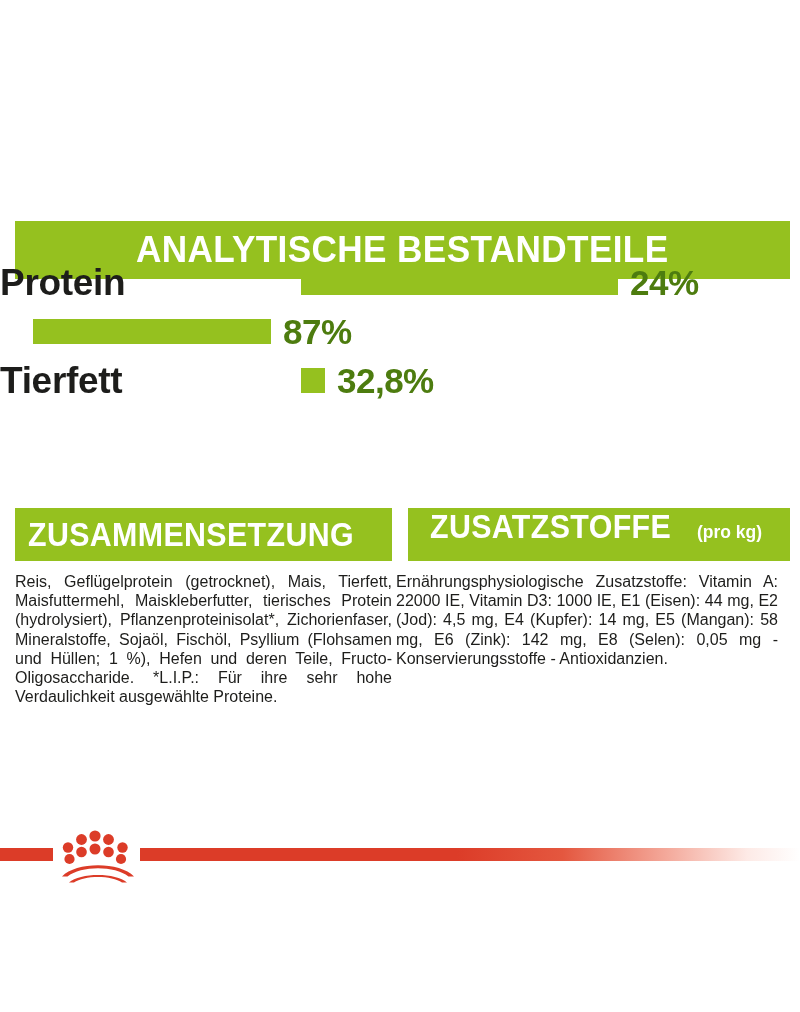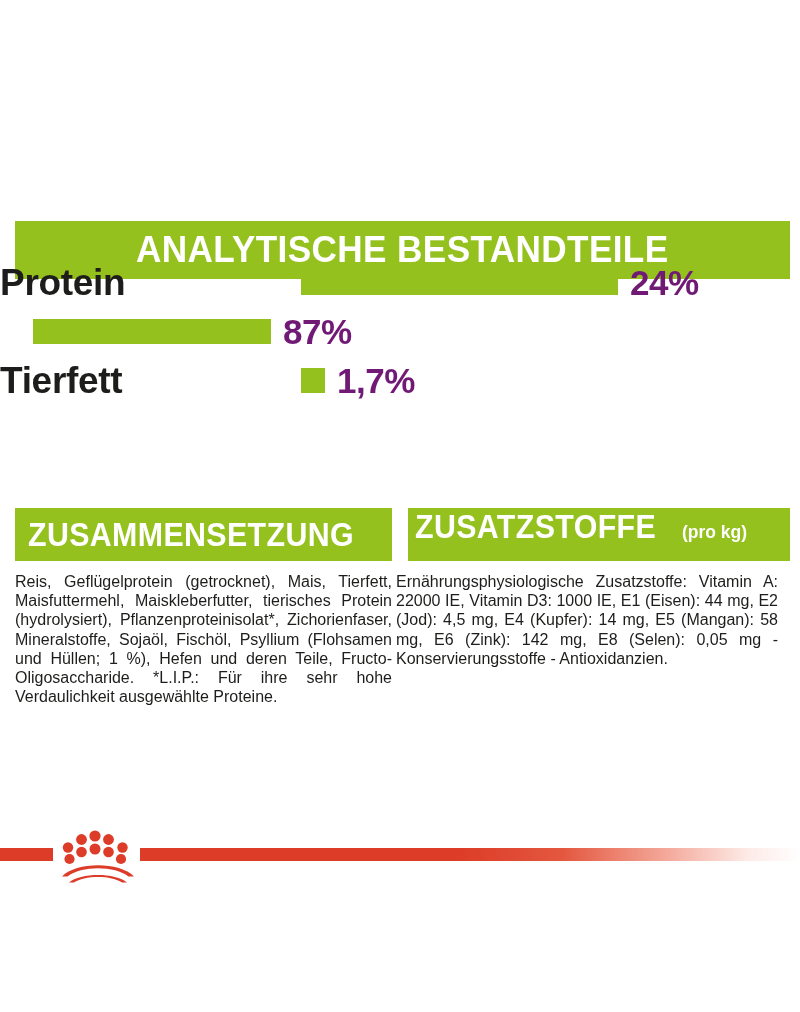--- a/index.html
+++ b/index.html
@@ -53,21 +53,21 @@
     height: 53px;
     padding-left: 13px;
   }
   #composition-banner .banner-title { font-size: 33px; }
 
   #additives-banner {
     left: 408px;
     top: 508px;
     width: 382px;
     height: 53px;
-    padding-left: 7px;
+    padding-left: 22px;
     align-items: baseline;
   }
   #additives-banner .banner-title { font-size: 33px; }
   #additives-banner .banner-sub {
     color: #ffffff;
     font-weight: bold;
     font-size: 19px;
     margin-left: 5px;
     white-space: nowrap;
     transform: scaleX(0.92);
@@ -100,21 +100,21 @@
     align-items: center;
     margin-left: 33px;
   }
   .nutrient-bar {
     height: 25px;
     background: #95C11F;
   }
   .nutrient-value {
     font-size: 35px;
     font-weight: bold;
-    color: #701a75;
+    color: #4d7c0f;
     margin-left: 12px;
     line-height: 1;
     letter-spacing: -0.5px;
   }
 
   
   .body-text {
     position: absolute;
     font-size: 16px;
     line-height: 19.2px;
@@ -186,21 +186,21 @@
     <span class="nutrient-bar-wrap">
       <span class="nutrient-bar" id="bar-1" style="width: 238px;"></span>
       <span class="nutrient-value">87%</span>
     </span>
   </div>
 
   <div class="nutrient-row">
     <span class="nutrient-label">Tierfett</span>
     <span class="nutrient-bar-wrap">
       <span class="nutrient-bar" id="bar-2" style="width: 24px;"></span>
-      <span class="nutrient-value">1,7%</span>
+      <span class="nutrient-value">32,8%</span>
     </span>
   </div>
 
 </div>
 
 <div class="banner" id="composition-banner">
   <span class="banner-title">ZUSAMMENSETZUNG</span>
 </div>
 <div class="body-text" id="composition-text">Reis, Geflügelprotein (getrocknet), Mais, Tierfett, Maisfuttermehl, Maiskleberfutter, tierisches Protein (hydrolysiert), Pflanzenproteinisolat*, Zichorienfaser, Mineralstoffe, Sojaöl, Fischöl, Psyllium (Flohsamen und Hüllen; 1 %), Hefen und deren Teile, Fructo-Oligosaccharide. *L.I.P.: Für ihre sehr hohe Verdaulichkeit ausgewählte Proteine.</div>
 

